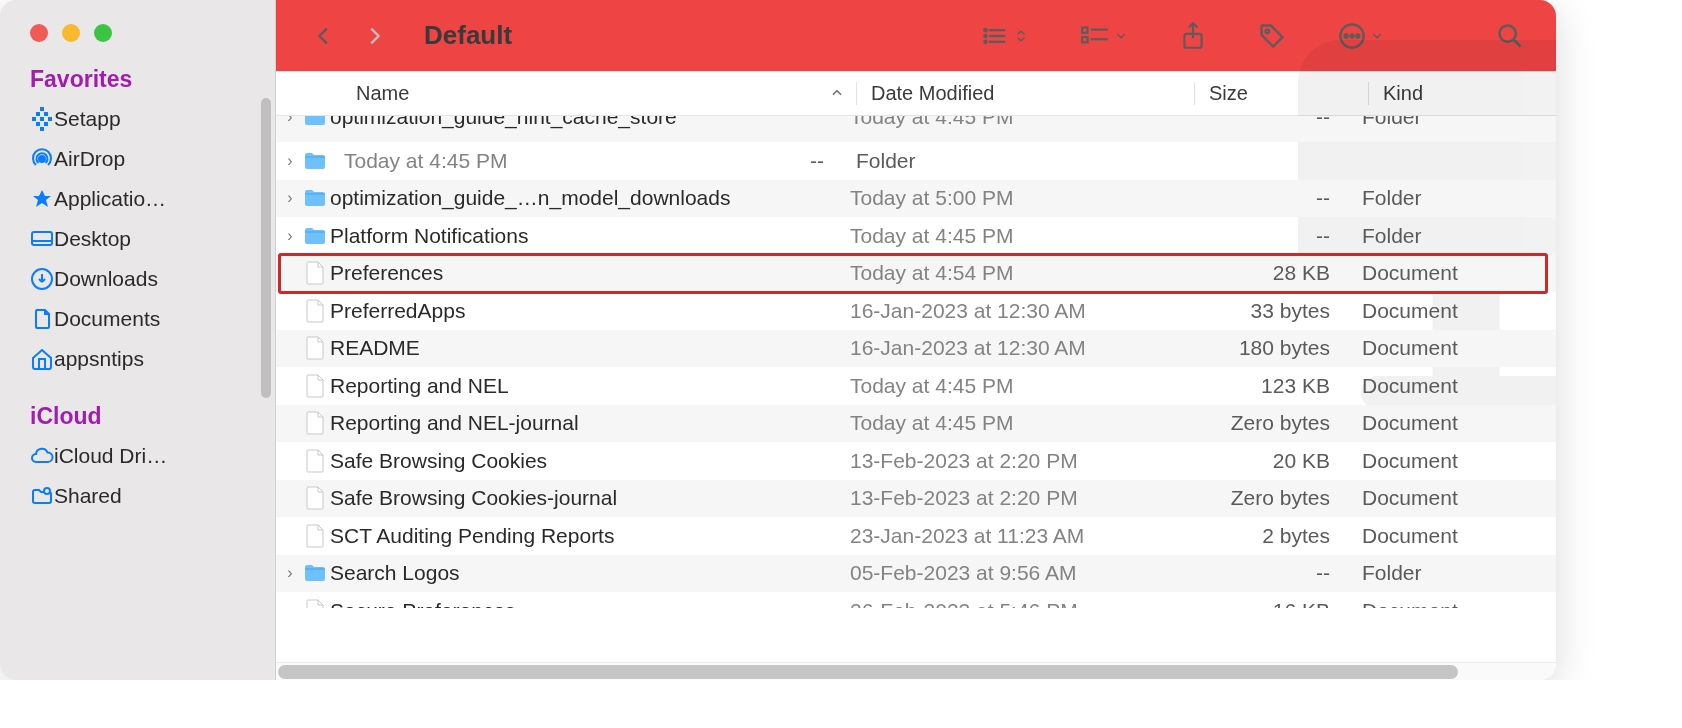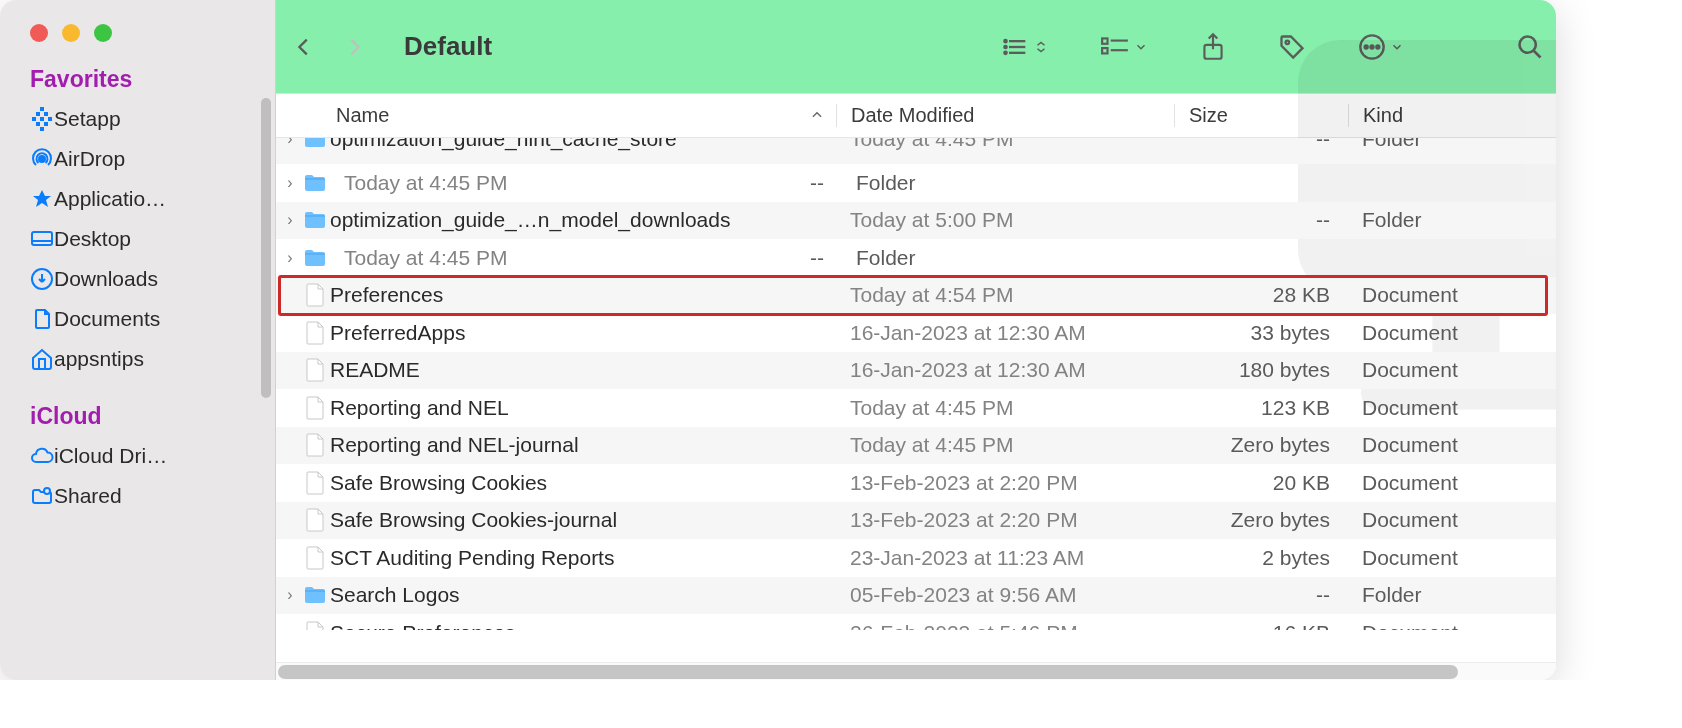--- a/index.html
+++ b/index.html
@@ -86,26 +86,26 @@
       flex: 1;
     }
     .main {
       flex: 1;
       display: flex;
       flex-direction: column;
       background: #fff;
       position: relative;
     }
     .toolbar {
-      height: 94px;
-      background: #86efac;
+      height: 72px;
+      background: #ef4444;
       border-bottom: 1px solid #e0dedf;
       display: flex;
       align-items: center;
-      padding: 0 12px;
+      padding: 0 32px;
       gap: 18px;
     }
     .nav-btn {
       width: 32px;
       height: 32px;
       display: inline-flex;
       align-items: center;
       justify-content: center;
     }
     .nav-back svg { color: #5a5a5a; }
@@ -128,21 +128,21 @@
       justify-content: center;
       color: #5c5c5c;
       gap: 4px;
     }
     .column-header {
       height: 44px;
       display: flex;
       align-items: center;
       color: #3b3b3b;
       font-size: 20px;
-      padding-left: 60px;
+      padding-left: 80px;
       border-bottom: 1px solid #e6e6e6;
     }
     .col-name { width: 500px; display:flex; align-items:center; gap:8px;}
     .col-date { width: 338px; border-left: 1px solid #e1e1e1; padding-left: 14px; }
     .col-size { width: 174px; border-left: 1px solid #e1e1e1; padding-left: 14px; }
     .col-kind { flex:1; border-left: 1px solid #e1e1e1; padding-left: 14px; }
     .sort-arrow { color:#6a6a6a; margin-left:auto; padding-right:12px; }
     .file-list {
       position: relative;
       overflow-y: hidden;
@@ -442,20 +442,21 @@
           <span class="fkind">Folder</span>
         </div>
         <div class="row">
           <span class="disclosure">›</span>
           <span class="file-icon folder-icon">
             <svg width="24" height="20" viewBox="0 0 24 20">
               <path d="M2 4a2 2 0 0 1 2-2h5l2 2h9a2 2 0 0 1 2 2v10a2 2 0 0 1-2 2H4a2 2 0 0 1-2-2z" fill="#6fc0ff"></path>
               <path d="M2 6h20" stroke="#4aa3e8"></path>
             </svg>
           </span>
+          <span class="fname">Platform Notifications</span>
           <span class="fdate">Today at 4:45 PM</span>
           <span class="fsize">--</span>
           <span class="fkind">Folder</span>
         </div>
         <div class="row alt">
           <span class="disclosure"></span>
           <span class="file-icon doc-icon">
             <svg width="20" height="24" viewBox="0 0 20 24">
               <path d="M3 1h10l5 5v16a1 1 0 0 1-1 1H3a1 1 0 0 1-1-1V2a1 1 0 0 1 1-1z" fill="#fff" stroke="#c8c8c8"></path>
               <path d="M13 1v5h5" fill="none" stroke="#c8c8c8"></path>

